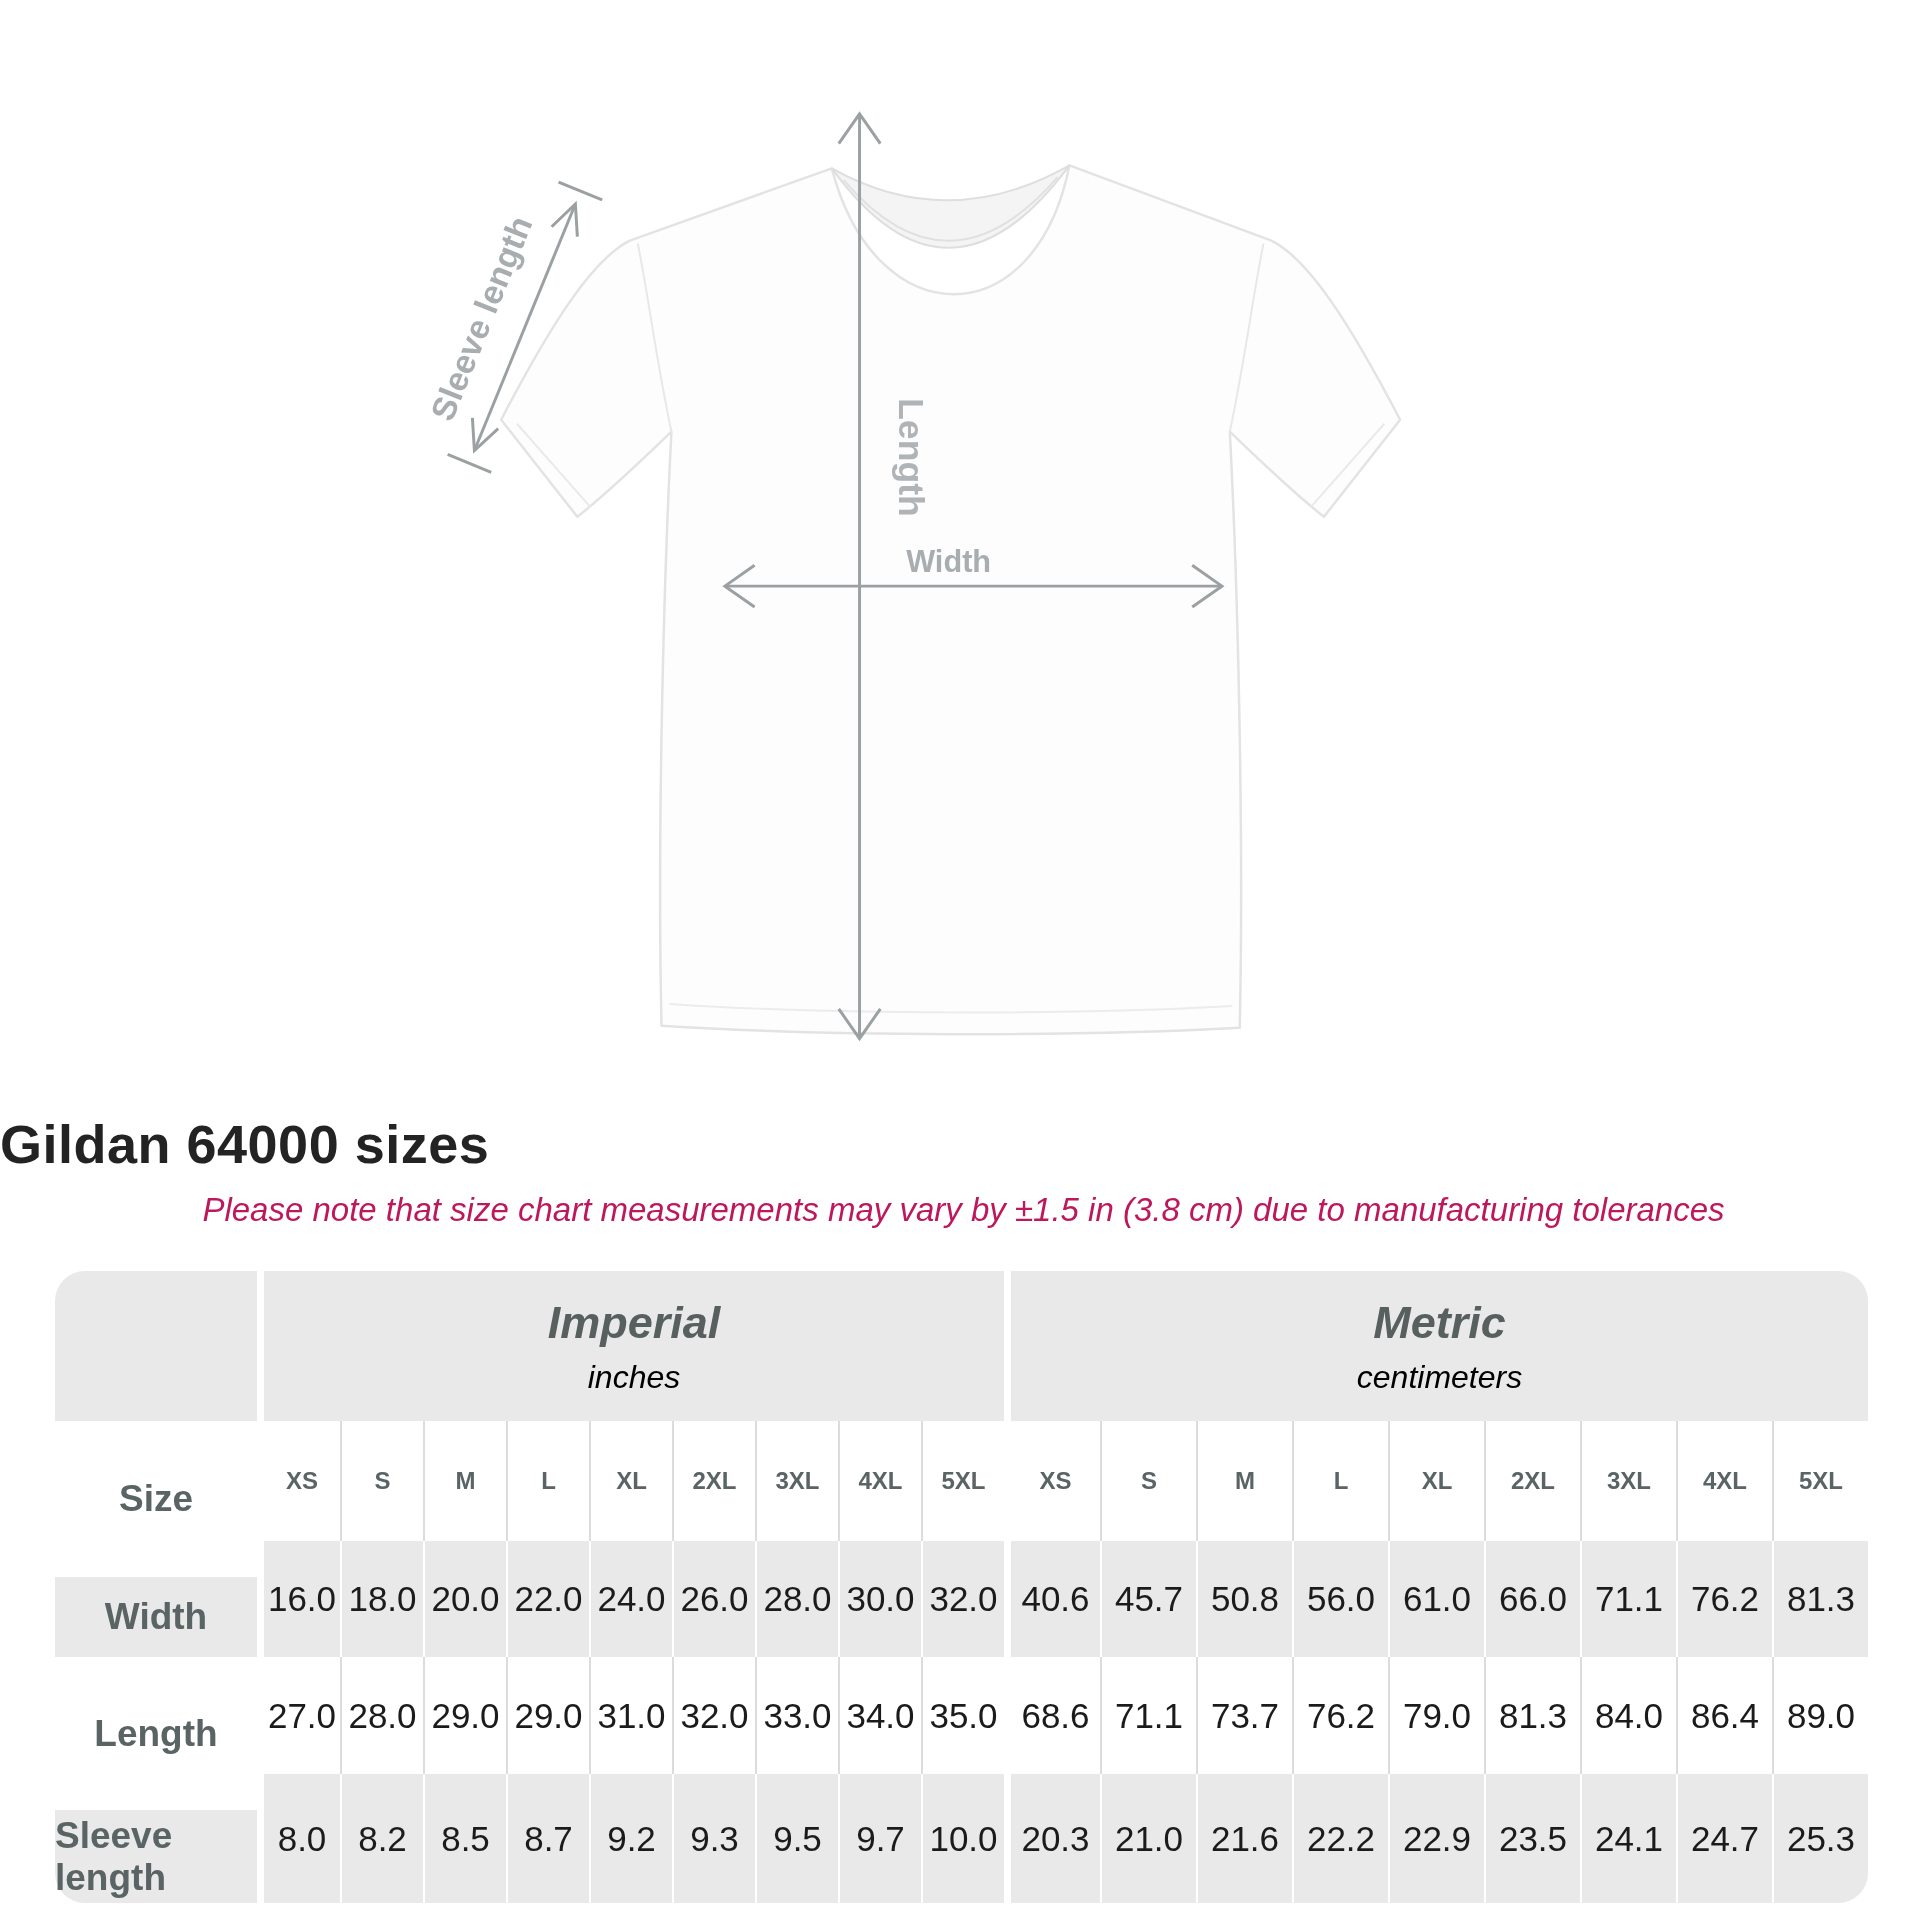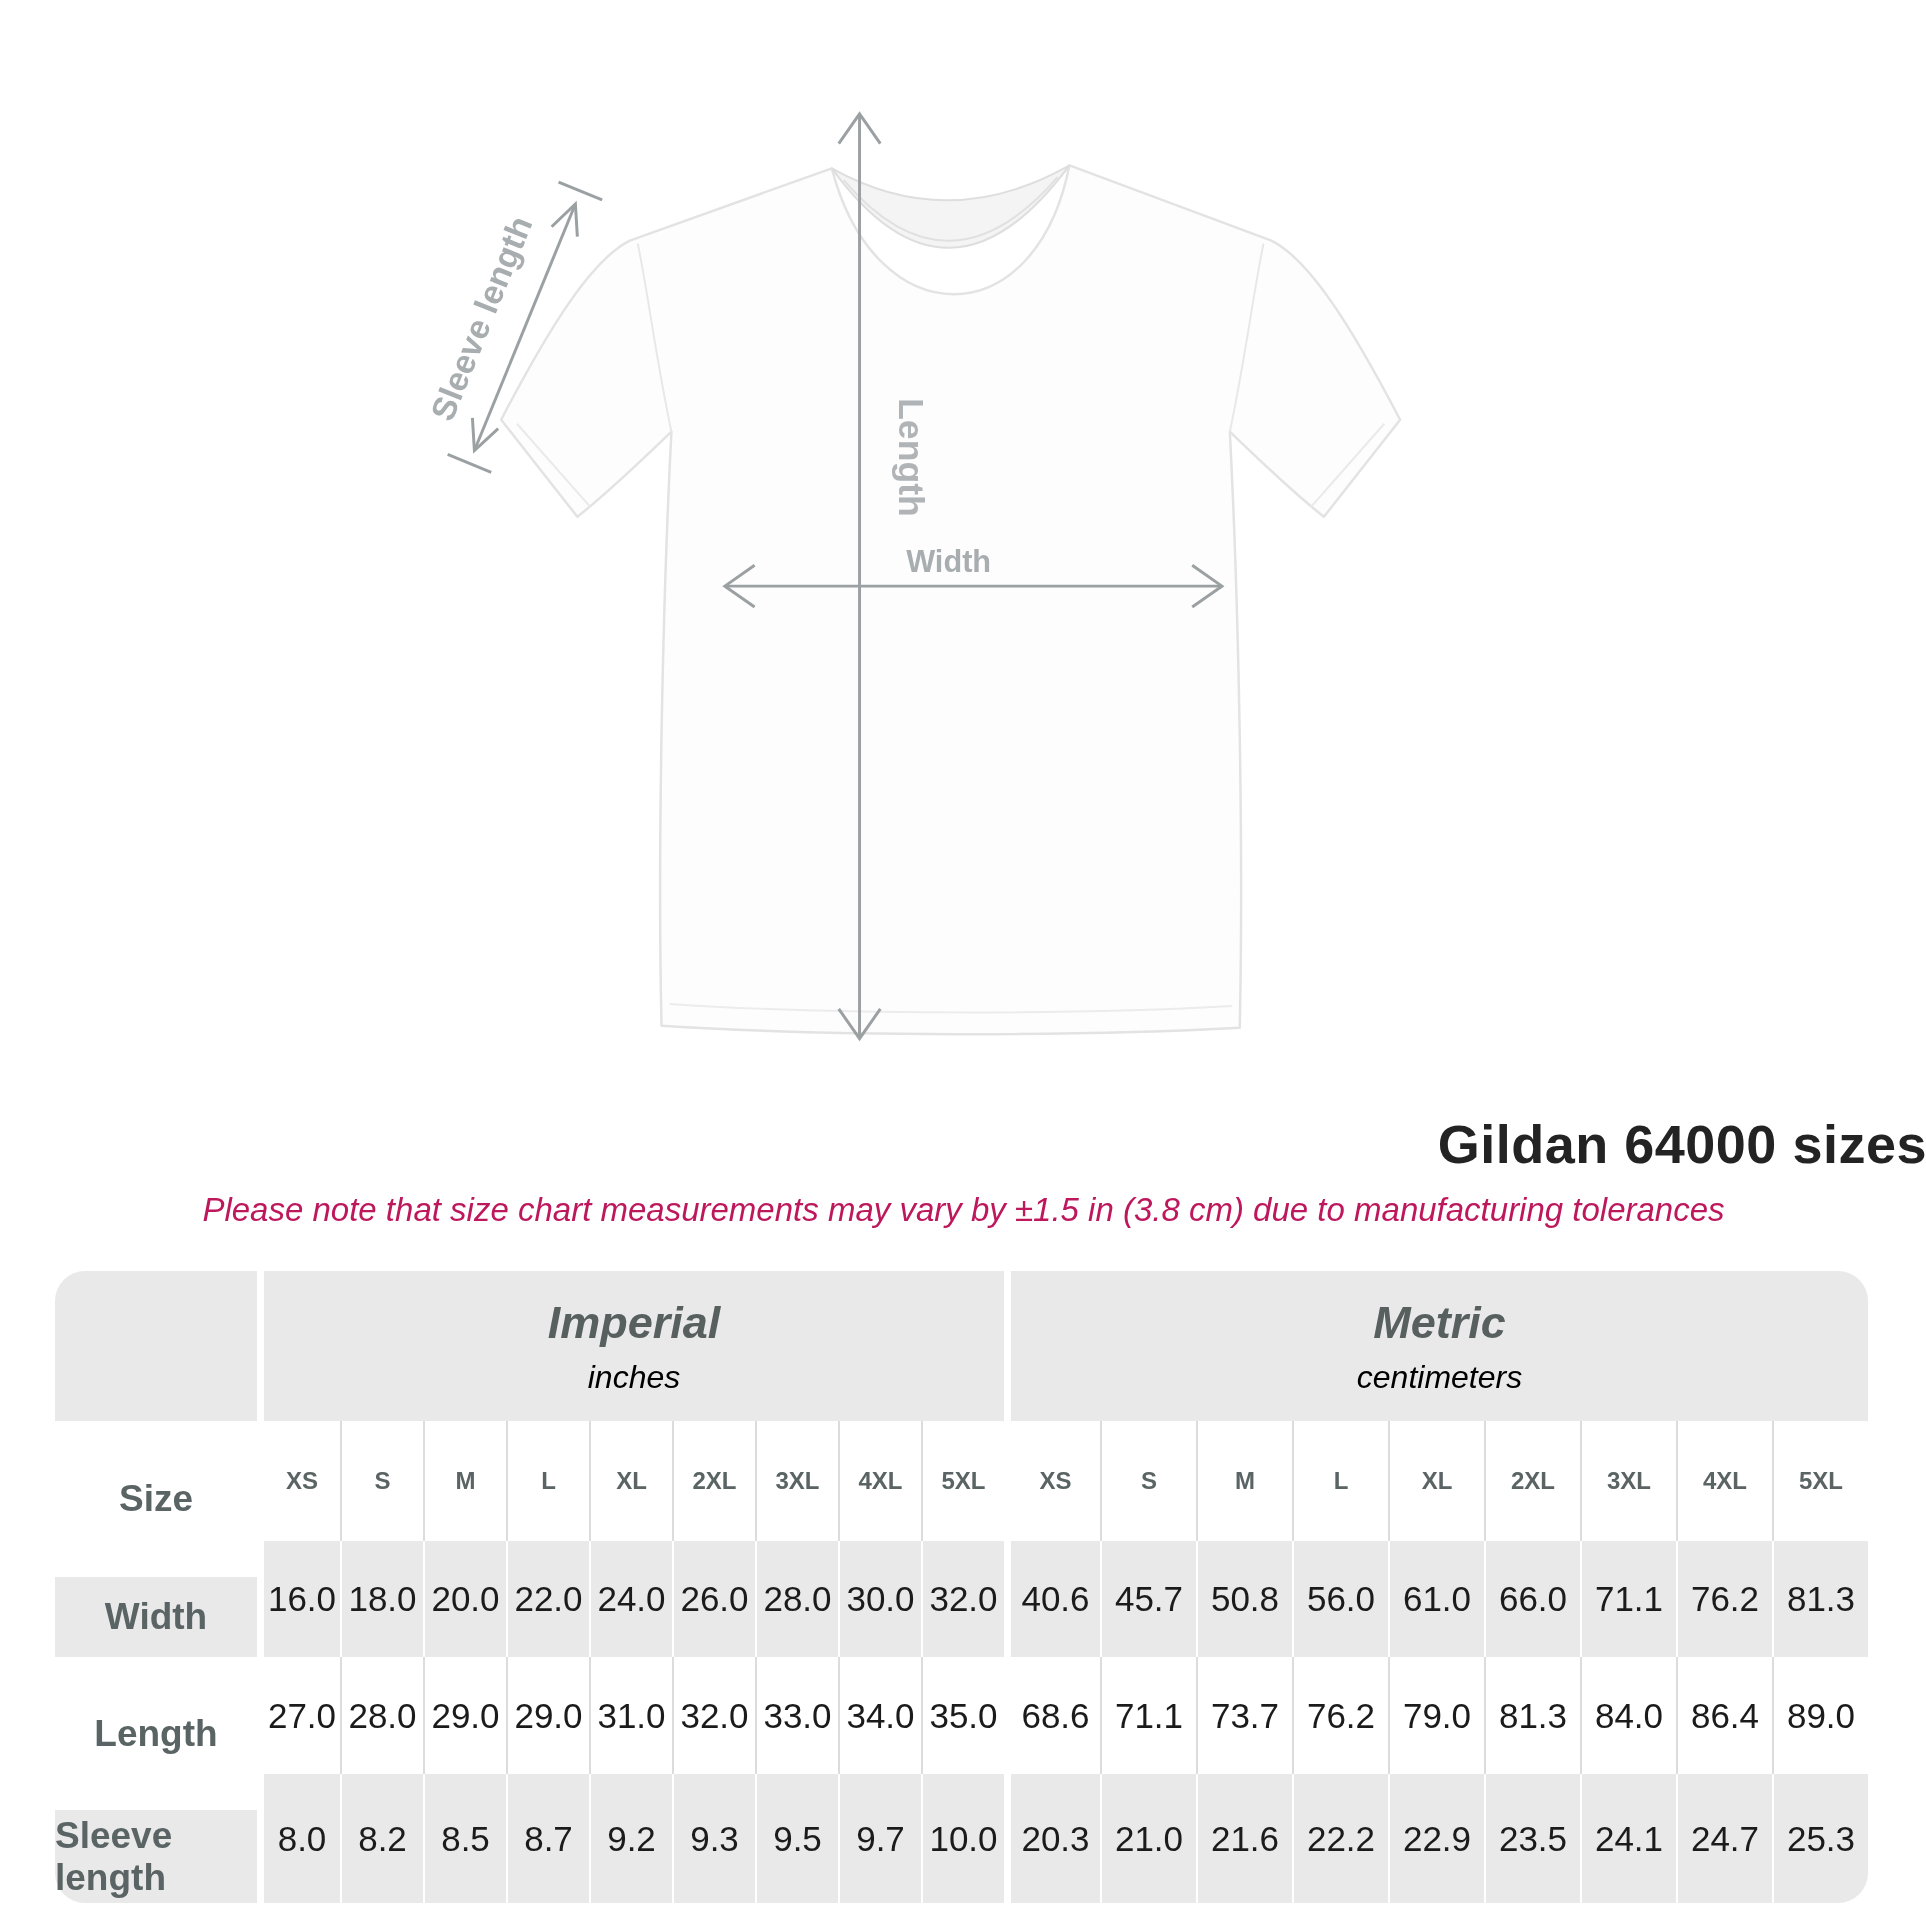--- a/index.html
+++ b/index.html
@@ -3,21 +3,21 @@
 <meta charset="utf-8">
 <style>
   html,body { margin:0; padding:0; background:#fff; }
   .page {
     position:relative; width:1927px; height:1927px; background:#ffffff;
     font-family:"Liberation Sans", sans-serif; overflow:hidden;
   }
   .shirt-svg { position:absolute; top:0; left:0; }
 
   .title {
-    position:absolute; top:1113px; left:0; width:100%; text-align:right;
+    position:absolute; top:1113px; left:0; width:100%; text-align:left;
     font-size:54px; font-weight:bold; color:#232323; margin:0; letter-spacing:0.5px;
   }
   .subtitle {
     position:absolute; top:1191px; left:0; width:100%; text-align:center;
     font-size:33px; font-style:italic; color:#be185d; margin:0;
   }
 
   .size-table {
     position:absolute; left:55px; top:1271px; width:1815px;
     display:grid;

